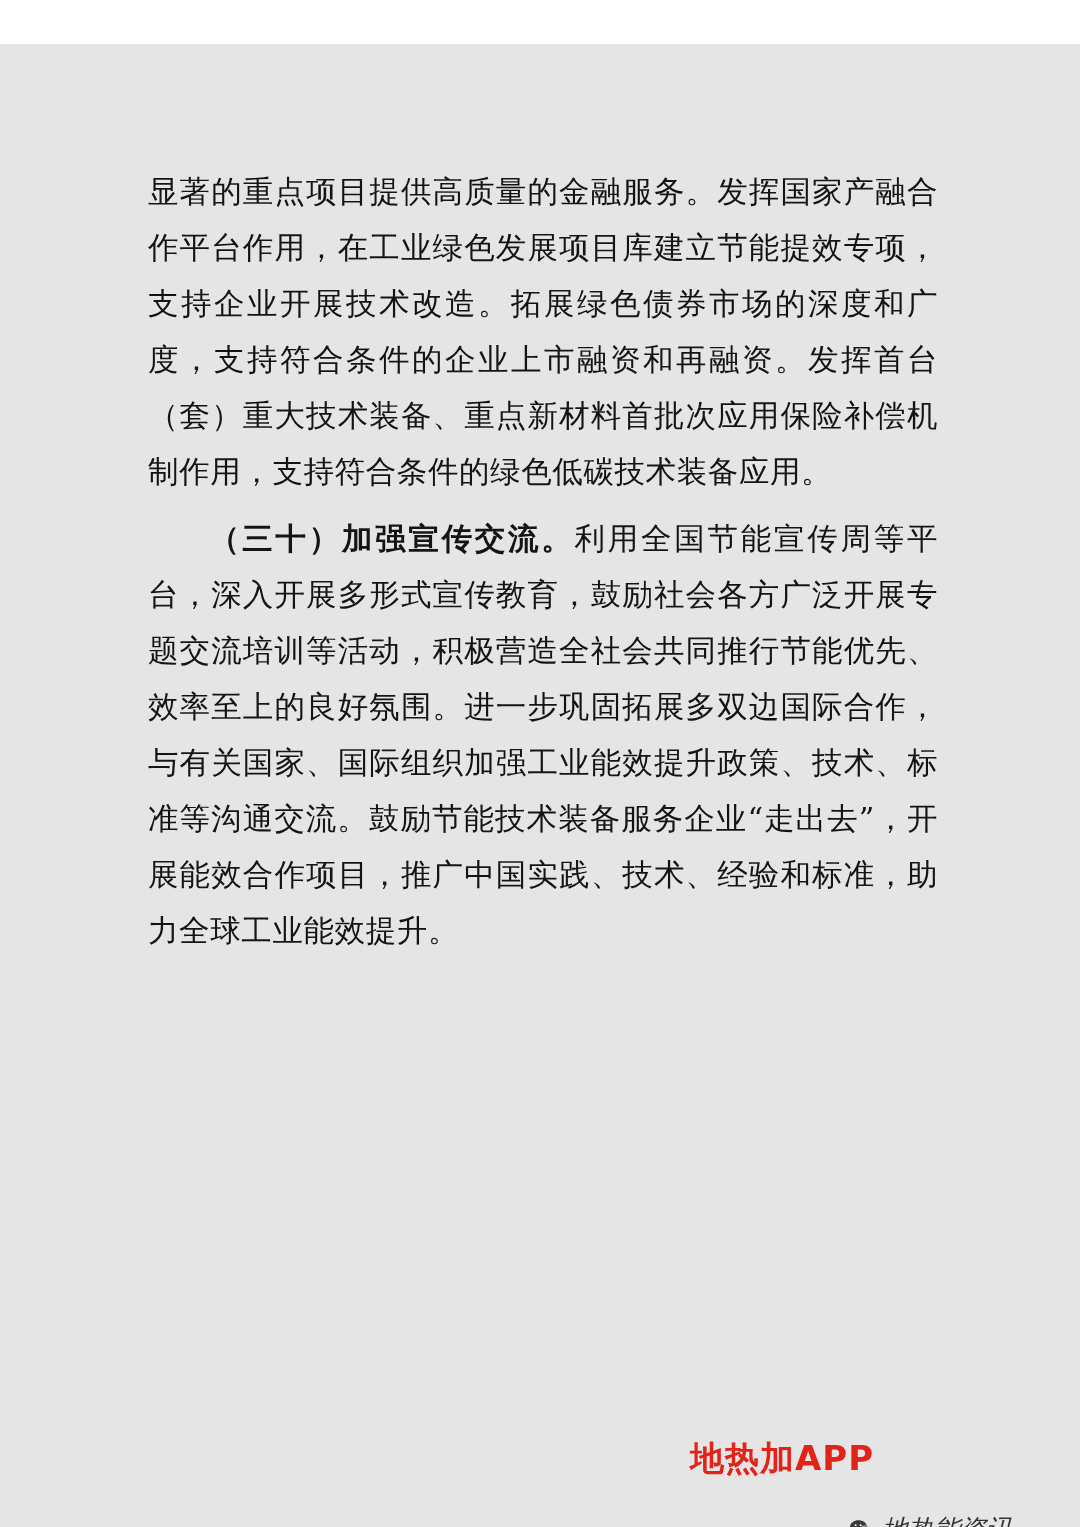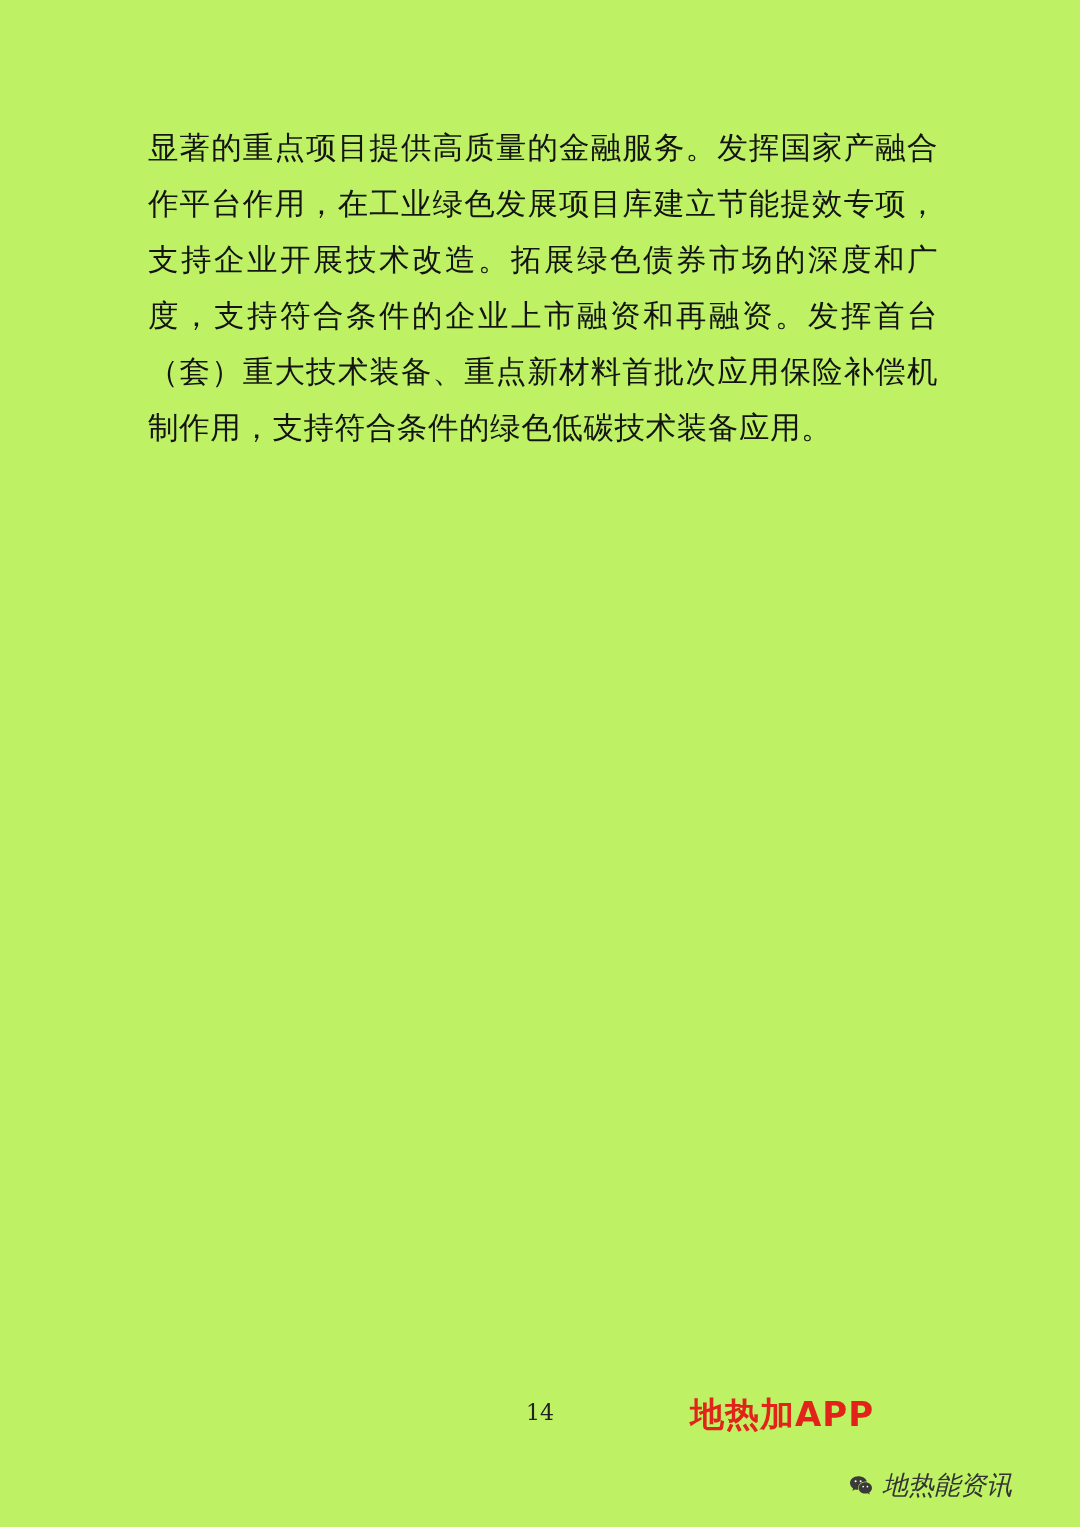--- a/index.html
+++ b/index.html
@@ -11,21 +11,22 @@
     width: 1080px;
     height: 1527px;
     position: relative;
     font-family: "DejaVu Serif", "Liberation Serif", serif;
     color: #1a1a1a;
     overflow: hidden;
   }
   .page {
     position: absolute;
     inset: 0;
-    background: #bef264;
+    background: #e5e5e5;
+    margin-top: 44px;
   }
   .doc-body {
     position: absolute;
     left: 148px;
     top: 120px;
     width: 790px;
   }
   .para {
     font-size: 30.5px;
     line-height: 56px;
@@ -92,24 +93,26 @@
 <body>
 
 <div class="page">
 
   <div class="doc-body">
 
     <p class="para">
       <span>显著的重点项目提供高质量的金融服务。发挥国家产融合作平台作用，在工业绿色发展项目库建立节能提效专项，支持企业开展技术改造。拓展绿色债券市场的深度和广度，支持符合条件的企业上市融资和再融资。发挥首台（套）重大技术装备、重点新材料首批次应用保险补偿机制作用，支持符合条件的绿色低碳技术装备应用。</span>
     </p>
 
+    <p class="para indent">
+      <span class="bold-lead">（三十）加强宣传交流。</span><span>利用全国节能宣传周等平台，深入开展多形式宣传教育，鼓励社会各方广泛开展专题交流培训等活动，积极营造全社会共同推行节能优先、效率至上的良好氛围。进一步巩固拓展多双边国际合作，与有关国家、国际组织加强工业能效提升政策、技术、标准等沟通交流。鼓励节能技术装备服务企业“走出去”，开展能效合作项目，推广中国实践、技术、经验和标准，助力全球工业能效提升。</span>
+    </p>
 
   </div>
 
-  <div class="page-number">14</div>
 
   <div class="watermark">地热加APP</div>
 
   <div class="wechat-row">
     <span class="wechat-icon">
       <svg width="26" height="26" viewBox="0 0 26 26" xmlns="http://www.w3.org/2000/svg">
         <path d="M10.2 3.2C5.6 3.2 2 6.3 2 10.1c0 2.1 1.2 4 3.1 5.3l-.8 2.4 2.8-1.4c.9.2 1.8.4 2.8.4h.5c-.2-.5-.3-1.1-.3-1.7 0-3.6 3.5-6.5 7.9-6.5.3 0 .6 0 .9.1C18.2 5.4 14.6 3.2 10.2 3.2z" fill="#3a3a3a"></path>
         <path d="M24 14.9c0-3.1-3-5.6-6.7-5.6s-6.7 2.5-6.7 5.6 3 5.6 6.7 5.6c.8 0 1.5-.1 2.2-.3l2.3 1.2-.6-2c1.7-1 2.8-2.6 2.8-4.5z" fill="#3a3a3a"></path>
         <circle cx="7.6" cy="8.3" r="1" fill="#ffffff"></circle>
         <circle cx="12.6" cy="8.3" r="1" fill="#ffffff"></circle>

